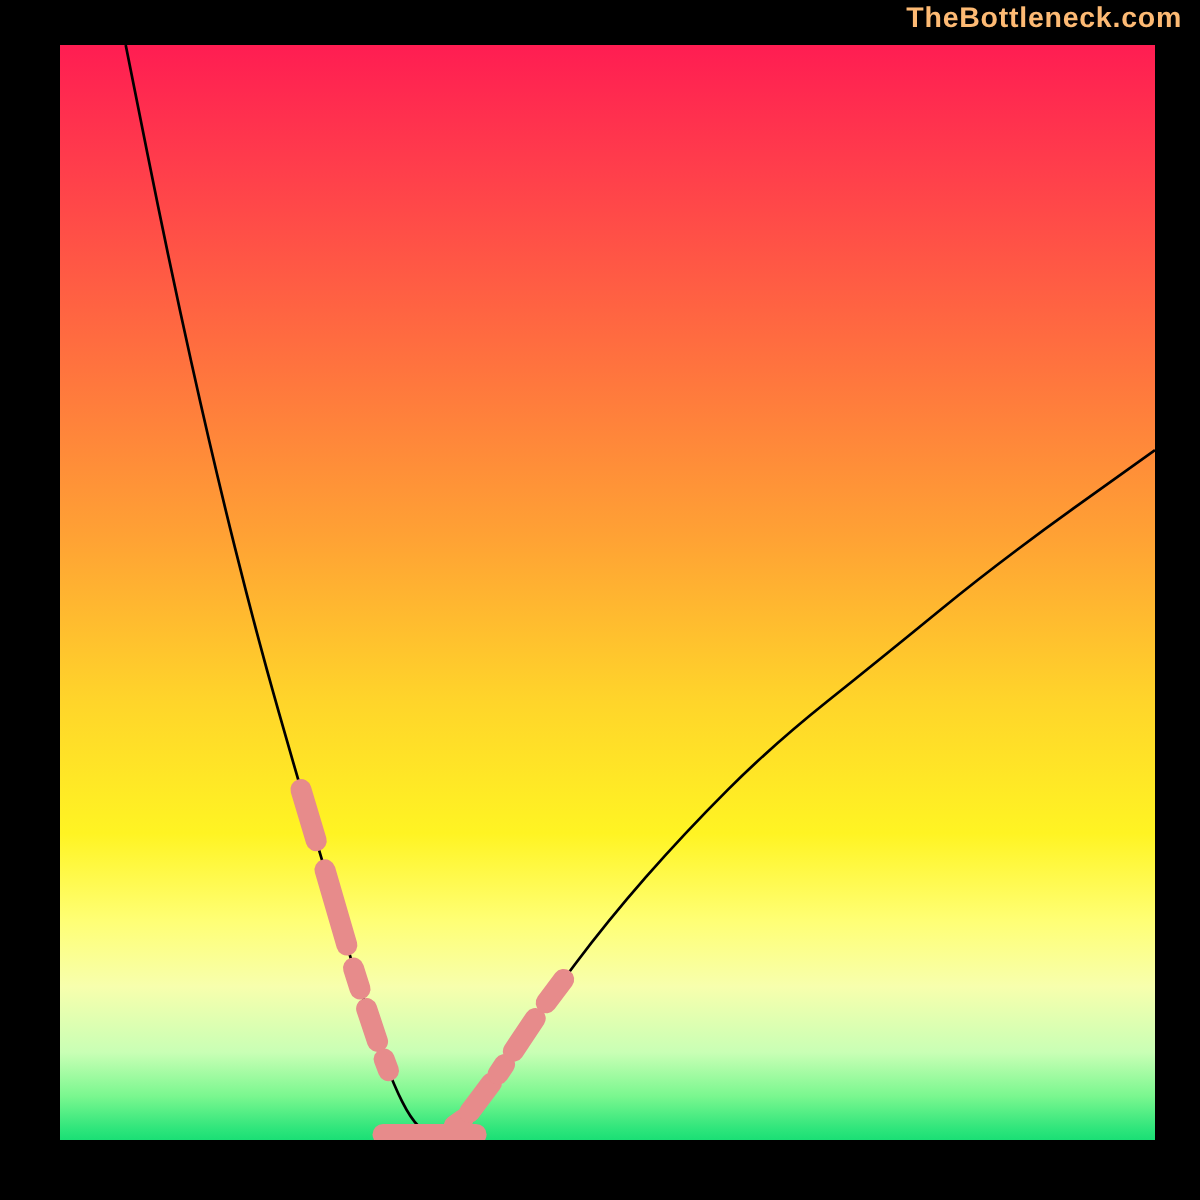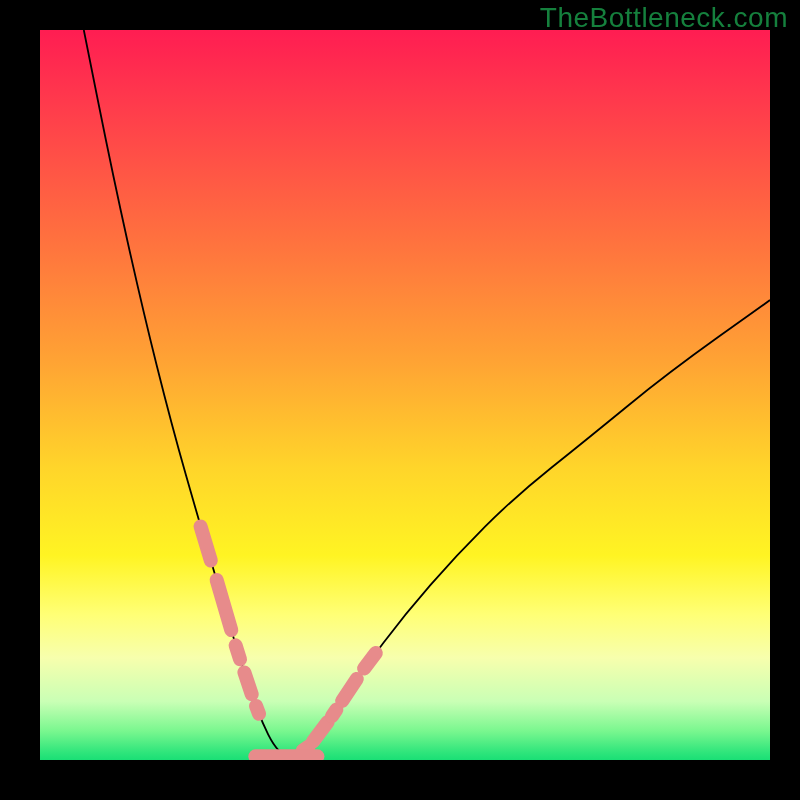--- a/index.html
+++ b/index.html
@@ -14,23 +14,23 @@
   .frame {
     position: relative;
     width: 800px;
     height: 800px;
     background: #000;
   }
   .attribution {
     position: absolute;
     top: 2px;
     right: 12px;
-    color: #15803d;
-    font-size: 28px;
-    font-weight: 400;
+    color: #fdba74;
+    font-size: 19px;
+    font-weight: 700;
     letter-spacing: 0.5px;
     z-index: 10;
   }
   .plot-area {
     position: absolute;
     left: 40px;
     top: 30px;
     width: 730px;
     height: 730px;
   }

